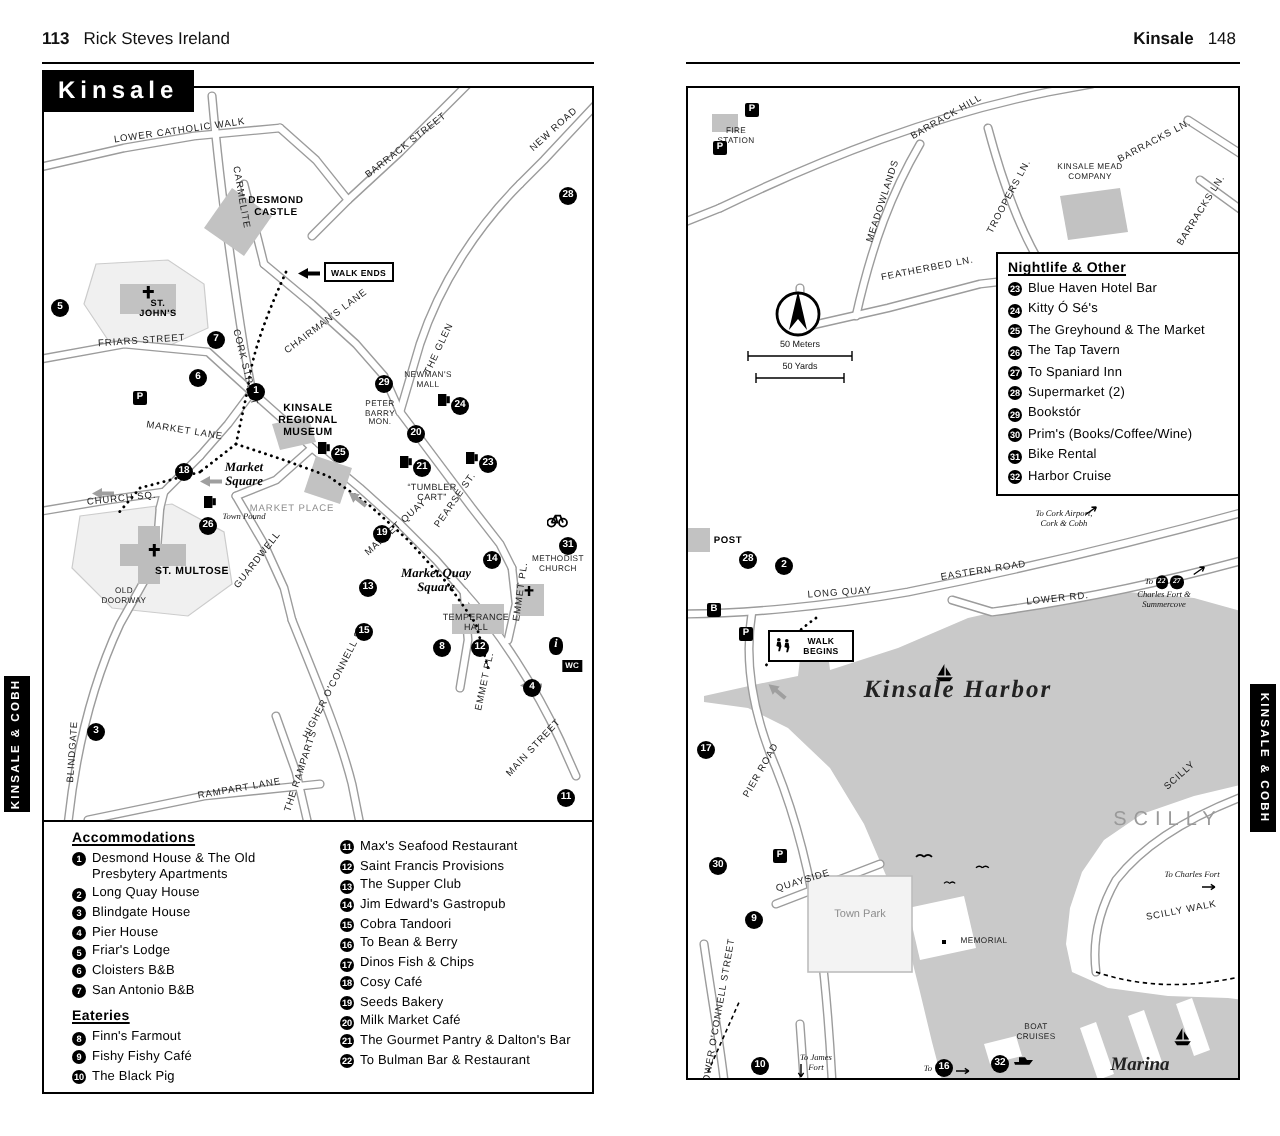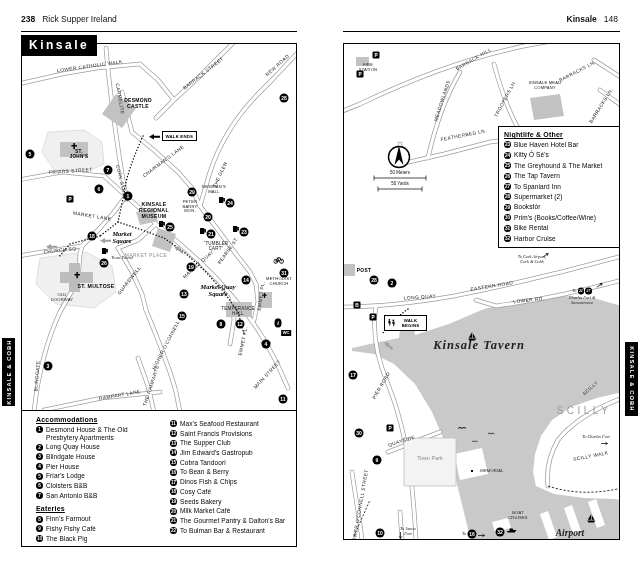--- a/index.html
+++ b/index.html
@@ -80,21 +80,21 @@
         <path d="M0,1.5 H6.5 M6.5,1.5 L4.4,0.2 M6.5,1.5 L4.4,2.8"></path>
       </g>
     <g id="sym-cross" fill="#000">
         <path d="M2.4,0 h1.5 v2 h2 v1.5 h-2 v2.8 h-1.5 v-2.8 h-2 v-1.5 h2 z"></path>
       </g>
   </defs>
 </svg>
 
 <div id="page">
 
-  <div class="hdr" style="left:21px"><b>238</b><span>Rick Supper Ireland</span></div>
+  <div class="hdr" style="left:21px"><b>113</b><span>Rick Steves Ireland</span></div>
   <div class="hdr" style="right:22px"><b>Kinsale</b><span>148</span></div>
   <div class="rule" style="left:21px;width:276px"></div>
   <div class="rule" style="left:343px;width:277px"></div>
 
   <div class="maptitle">Kinsale</div>
 
   <div class="tab" style="left:2px;top:338px;width:13px;height:68px">
       <span>KINSALE &amp; COBH</span>
     </div>
   <div class="tab right" style="left:625px;top:342px;width:13px;height:74px">
@@ -515,27 +515,27 @@
     <div class="pl-sm ctr" style="left:24px;top:24px;width:24px;transform:translate(-50%,-50%)">FIRE STATION</div>
     <div class="pl-sm ctr" style="left:201px;top:42px;width:34px;transform:translate(-50%,-50%)">KINSALE MEAD COMPANY</div>
     <div class="pl ctr" style="left:20px;top:227px;transform:translate(-50%,-50%);font-size:4.8px">POST</div>
     <div class="boxlabel" style="left:40px;top:271px">
       <span class="icw" style="line-height:0"><svg width="8" height="8" viewBox="0 0 8 8">
             <use href="#sym-walker"></use>
             <use href="#sym-walker" transform="translate(4,0.5)"></use>
           </svg></span>
       <span style="width:26px">WALK BEGINS</span>
     </div>
-    <div class="harbor ctr" style="left:135px;top:301px;transform:translate(-50%,-50%)">Kinsale  Tavern</div>
+    <div class="harbor ctr" style="left:135px;top:301px;transform:translate(-50%,-50%)">Kinsale  Harbor</div>
     <div class="tpark ctr" style="left:86px;top:414px;width:30px;transform:translate(-50%,-50%)">Town Park</div>
     <span class="dot" style="left:128px;top:427px"></span>
     <div class="pl-sm ctr" style="left:148px;top:427px;transform:translate(-50%,-50%)">MEMORIAL</div>
     <div class="scilly ctr" style="left:240px;top:366px;transform:translate(-50%,-50%)">SCILLY</div>
     <div class="pl-sm ctr" style="left:174px;top:472px;width:32px;transform:translate(-50%,-50%)">BOAT CRUISES</div>
-    <div class="marina ctr" style="left:226px;top:489px;transform:translate(-50%,-50%)">Airport</div>
+    <div class="marina ctr" style="left:226px;top:489px;transform:translate(-50%,-50%)">Marina</div>
     <div class="it ctr" style="left:188px;top:215px;width:32px;transform:translate(-50%,-50%)">To Cork Airport, Cork &amp; Cobh</div>
     <div class="it ctr" style="left:238px;top:252px;width:46px;transform:translate(-50%,-50%)">
       <div><span>To</span> <span class="mk-s">22</span> <span class="mk-s">27</span></div>
       <div>Charles Fort &amp; Summercove</div>
     </div>
     <div class="it ctr" style="left:252px;top:393px;width:30px;transform:translate(-50%,-50%)">To Charles Fort</div>
     <div class="it ctr" style="left:64px;top:487px;width:20px;transform:translate(-50%,-50%)">To James Fort</div>
     <div class="it ctr" style="left:120px;top:490px;transform:translate(-50%,-50%)">To</div>
     <span class="scale-lbl ctr" style="left:56px;top:128px;transform:translate(-50%,-50%)">50 Meters</span>
     <span class="scale-lbl ctr" style="left:56px;top:139px;transform:translate(-50%,-50%)">50 Yards</span>

